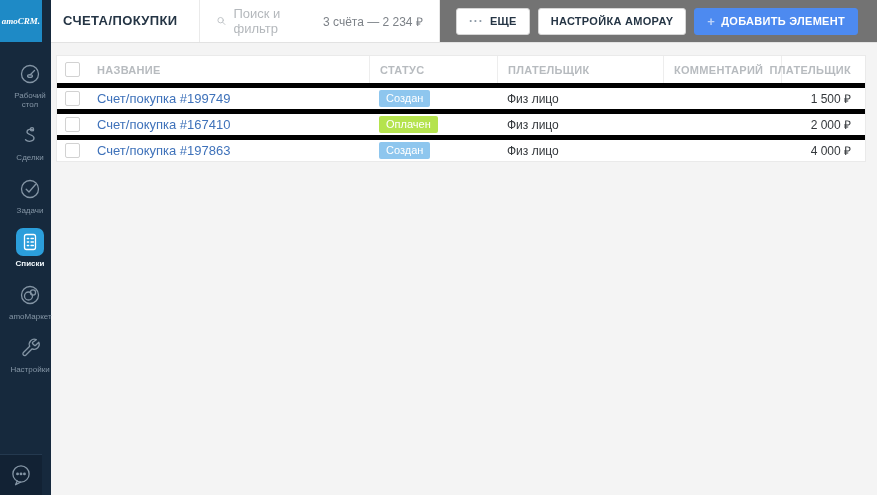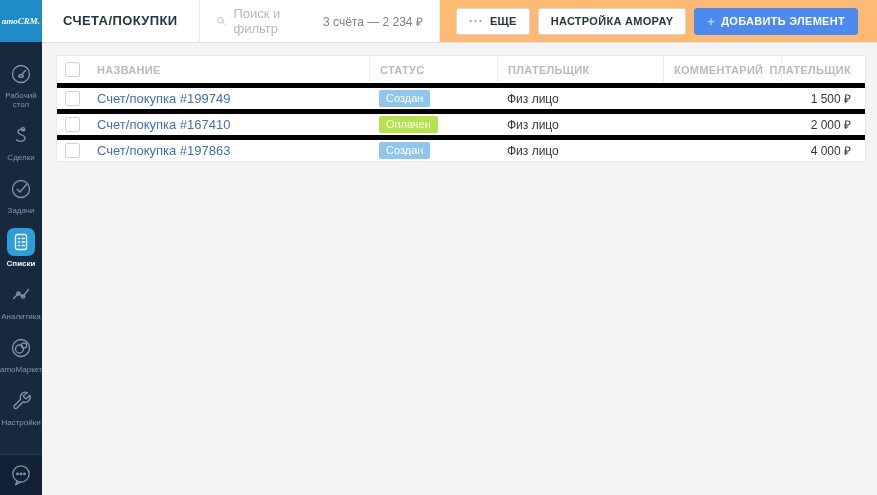--- a/index.html
+++ b/index.html
@@ -1,35 +1,35 @@
 <!DOCTYPE html>
 <html><head>
 <meta charset="utf-8">
 <style>
   * { margin:0; padding:0; box-sizing:border-box; }
   html,body { width:877px; height:495px; overflow:hidden; }
   body { font-family:"Liberation Sans", sans-serif; background:#f4f4f4; position:relative; }
 
   
-  .sidebar { position:absolute; left:0; top:0; width:42px; height:495px; background:#16293d; z-index:5; }
+  .sidebar { position:absolute; left:0; top:0; width:51px; height:495px; background:#16293d; z-index:5; }
   .logo { width:42px; height:42px; background:#1e8ac6; display:flex; align-items:center; justify-content:center; cursor:pointer; }
   .logo span { color:#fff; font-size:9px; font-style:italic; font-weight:bold; font-family:"Liberation Serif", serif; letter-spacing:0; }
   .nav { display:flex; flex-direction:column; align-items:flex-end; padding-top:10px;padding-left:18px; }
   .nav-item { width:42px; display:flex; flex-direction:column; align-items:center; cursor:pointer; padding:6px 0 7px 0; }
   .nav-item .ic { width:28px; height:28px; display:flex; align-items:center; justify-content:center; border-radius:7px; }
   .nav-item svg { width:24px; height:24px; stroke:#8495a5; fill:none; stroke-width:1.3; stroke-linecap:round; stroke-linejoin:round; }
   .nav-item .lbl { font-size:8px; color:#8495a5; text-align:center; line-height:9px; margin-top:3px; max-width:42px; }
   .nav-item.active .ic { background:#2b9edb; }
   .nav-item.active svg { stroke:#ffffff; }
   .nav-item.active .lbl { color:#f2f9fd; font-weight:bold; }
   .support { position:absolute; bottom:0; left:0; width:42px; height:41px; background:#122234; border-top:1px solid #24394f; display:flex; align-items:center; justify-content:center; cursor:pointer; }
   .support svg { width:26px; height:26px; stroke:#8495a5; fill:none; stroke-width:1.2; stroke-linecap:round; stroke-linejoin:round; }
 
   
-  .topbar { position:absolute; left:42px; top:0; width:835px; height:43px; display:flex; background:#fdba74; border-bottom:1px solid #e2e2e2; }
+  .topbar { position:absolute; left:42px; top:0; width:835px; height:43px; display:flex; background:#737373; border-bottom:1px solid #e2e2e2; }
   .tb-white { display:flex; width:539px; background:#ffffff; border-right:1px solid #e7e7e7; }
   .page-title { padding:0 21px; line-height:42px; font-size:13px; font-weight:bold; color:#253545; letter-spacing:.4px; border-right:1px solid #eaeaea; white-space:nowrap; }
   .search { display:flex; align-items:center; gap:7px; padding:0 16px; flex:1; cursor:text; }
   .search svg { width:14px; height:14px; stroke:#b8bcc0; fill:none; stroke-width:1.6; stroke-linecap:round; }
   .search .ph { font-size:13px; color:#b4b8bc; }
   .summary { display:flex; align-items:center; font-size:12px; color:#7d8288; padding-right:16px; white-space:nowrap; }
   .tb-actions { flex:1; display:flex; align-items:center; gap:8px; padding:0 19px 0 16px; justify-content:flex-end; }
   .btn { height:27px; background:#fff; border:1px solid #d6d6d6; border-radius:3px; font-family:"Liberation Sans", sans-serif; font-size:11px; font-weight:bold; color:#253545; padding:0 12px; cursor:pointer; display:flex; align-items:center; gap:6px; letter-spacing:.3px; white-space:nowrap; }
   .btn .dots { color:#8d9aa6; font-weight:bold; letter-spacing:1px; font-size:12px; }
   .btn-primary { background:#4d8af0; border-color:#4d8af0; color:#fff; }
@@ -94,30 +94,20 @@
       <span class="ic">
         <svg viewBox="0 0 24 24">
             <rect x="6.5" y="4.5" width="11" height="15" rx="2"></rect>
             <path d="M9.3 8.5 h1.4 M13 8.5 h2.4 M9.3 12 h1.4 M13 12 h2.4 M9.3 15.5 h1.4 M13 15.5 h2.4"></path>
           </svg>
       </span>
       <span class="lbl">Списки</span>
     </div>
 
 
-    <div class="nav-item">
-      <span class="ic">
-        <svg viewBox="0 0 24 24">
-            <path d="M4.5 15.5 L9.5 10.5 L14 13.5 L19.5 6.5"></path>
-            <circle cx="9.5" cy="10.5" r="1.7"></circle>
-            <circle cx="14" cy="13.5" r="1.7"></circle>
-          </svg>
-      </span>
-      <span class="lbl">Аналитика</span>
-    </div>
 
     <div class="nav-item">
       <span class="ic">
         <svg viewBox="0 0 24 24">
             <circle cx="12" cy="12" r="8.5"></circle>
             <circle cx="10.5" cy="13" r="4"></circle>
             <circle cx="15" cy="9.5" r="2.6"></circle>
           </svg>
       </span>
       <span class="lbl">amoМаркет</span>

